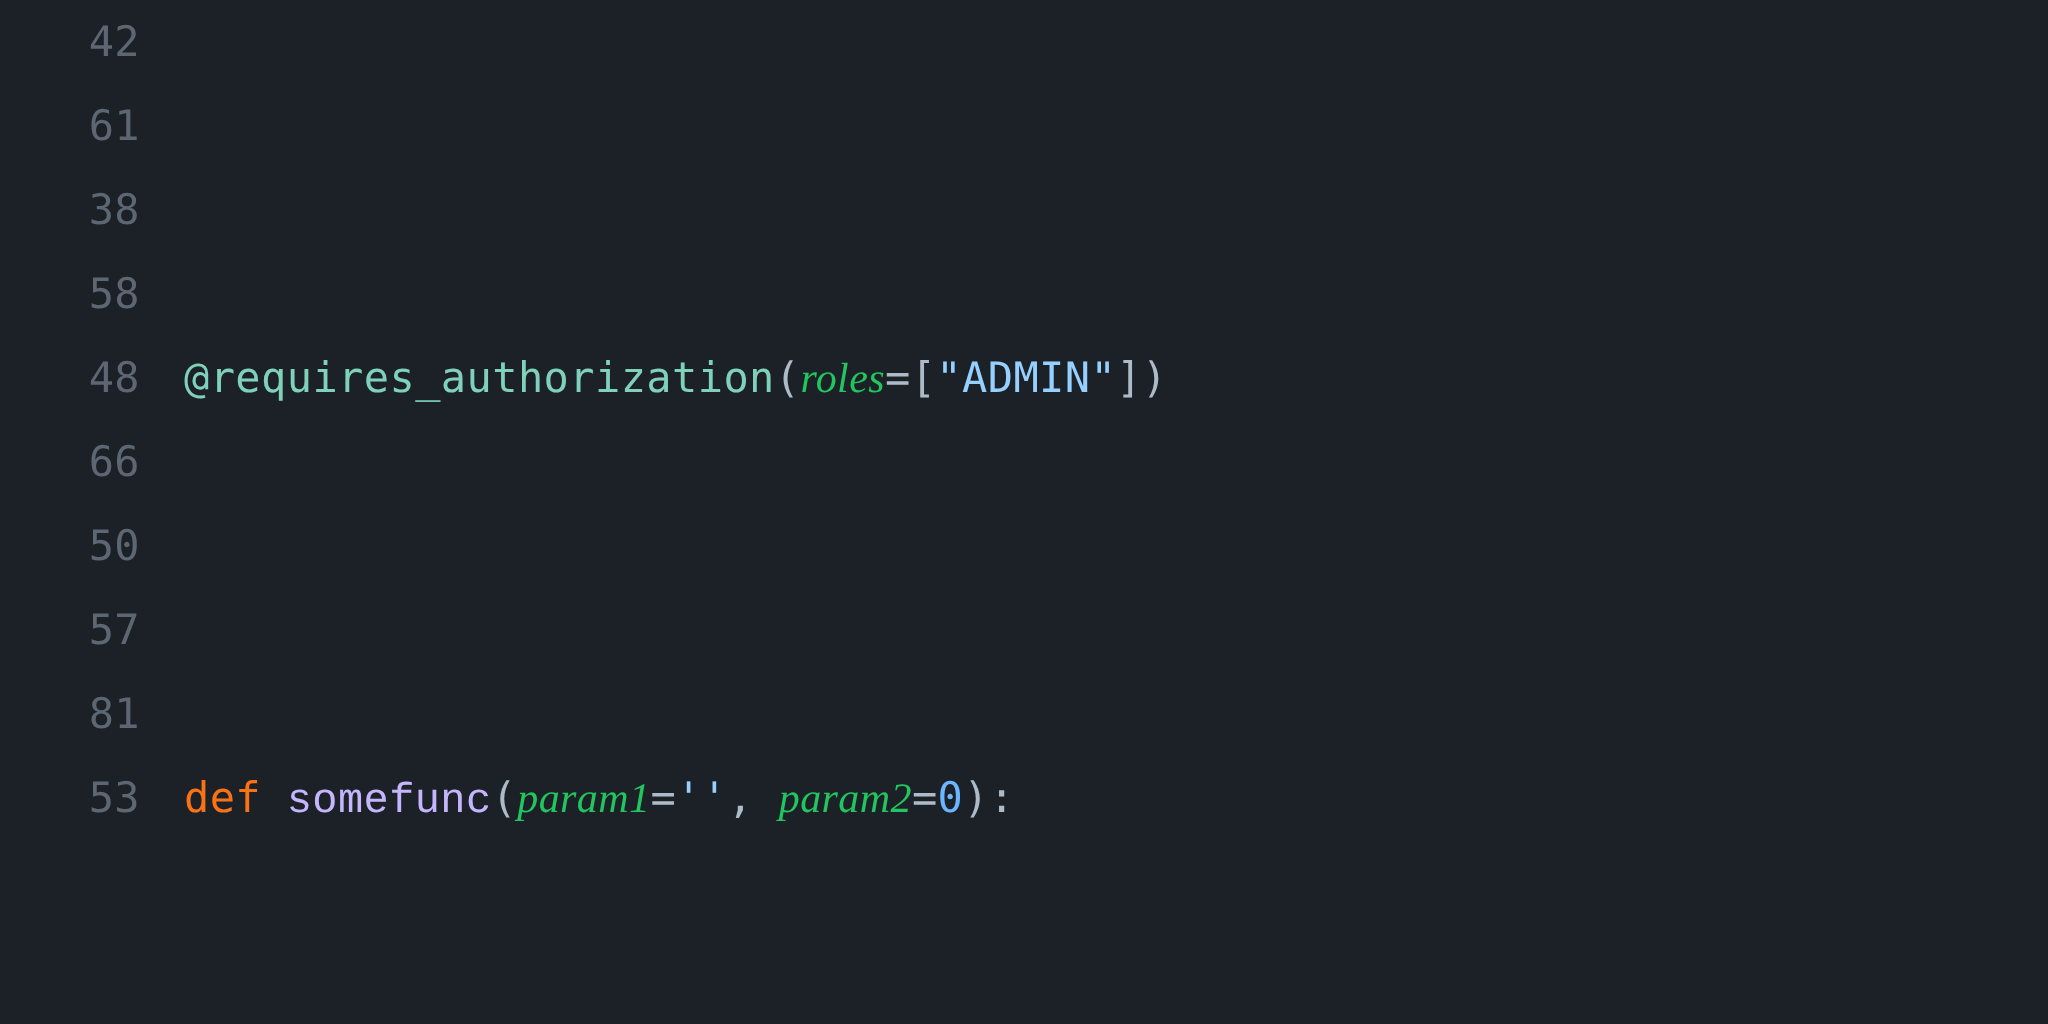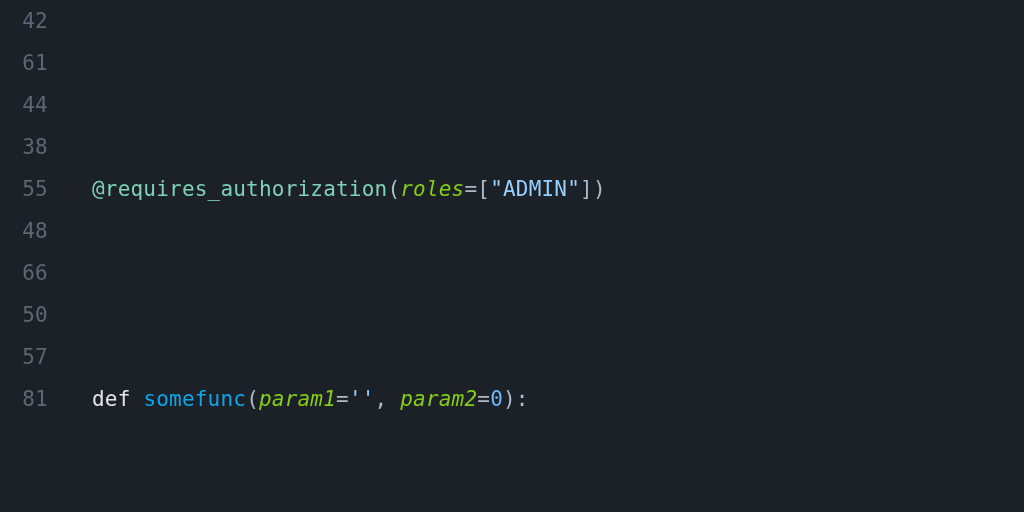--- a/index.html
+++ b/index.html
@@ -1,44 +1,44 @@
 <!DOCTYPE html>
 <html><head>
 <meta charset="utf-8">
 <style>
   html,body{margin:0;padding:0;width:1024px;height:512px;overflow:hidden;background:#1c2128;}
   .editor{display:flex;font-family:ui-monospace,SFMono-Regular,Menlo,Consolas,monospace;font-size:21px;line-height:42px;letter-spacing:0.2px;}
   .gutter{width:70px;text-align:right;color:#5d6673;padding-right:22px;user-select:none;}
-  .gutter div{height:42px;text-align:center;}
+  .gutter div{height:42px;}
   .code{flex:1;white-space:pre;color:#adbac7;padding-right:20px;position:relative;}
   .code-line{height:42px;position:relative;}
   .code-line .txt{position:relative;z-index:2;}
   .c-deco{color:#7fd1b9;}
-  .c-kw{color:#e5e5e5;}
-  .c-def{color:#0ea5e9;}
-  .c-param{color:#84cc16;font-style:italic;}
+  .c-kw{color:#f97316;}
+  .c-def{color:#c4b5fd;font-family:Liberation Mono, monospace;}
+  .c-param{color:#22c55e;font-style:italic;font-family:Liberation Serif, serif;}
   .c-str{color:#96d0ff;}
   .c-num{color:#6cb6ff;}
   .c-op{color:#adbac7;}
 </style>
 </head>
 <body>
 
 <div class="editor">
   <div class="gutter">
     <div>42</div>
     <div>61</div>
-    <div>44</div>
     <div>38</div>
-    <div>55</div>
+    <div>58</div>
     <div>48</div>
     <div>66</div>
     <div>50</div>
     <div>57</div>
     <div>81</div>
+    <div>53</div>
   </div>
 
   <div class="code">
 
     
     <div class="code-line"><span class="txt"><span class="c-deco">@</span><span class="c-deco">requires_authorization</span><span class="c-op">(</span><span class="c-param">roles</span><span class="c-op">=</span><span class="c-op">[</span><span class="c-str">"ADMIN"</span><span class="c-op">]</span><span class="c-op">)</span></span></div>
 
     
     <div class="code-line"><span class="txt"><span class="c-kw">def</span><span> </span><span class="c-def">somefunc</span><span class="c-op">(</span><span class="c-param">param1</span><span class="c-op">=</span><span class="c-str">''</span><span class="c-op">, </span><span class="c-param">param2</span><span class="c-op">=</span><span class="c-num">0</span><span class="c-op">)</span><span class="c-op">:</span></span></div>
 

